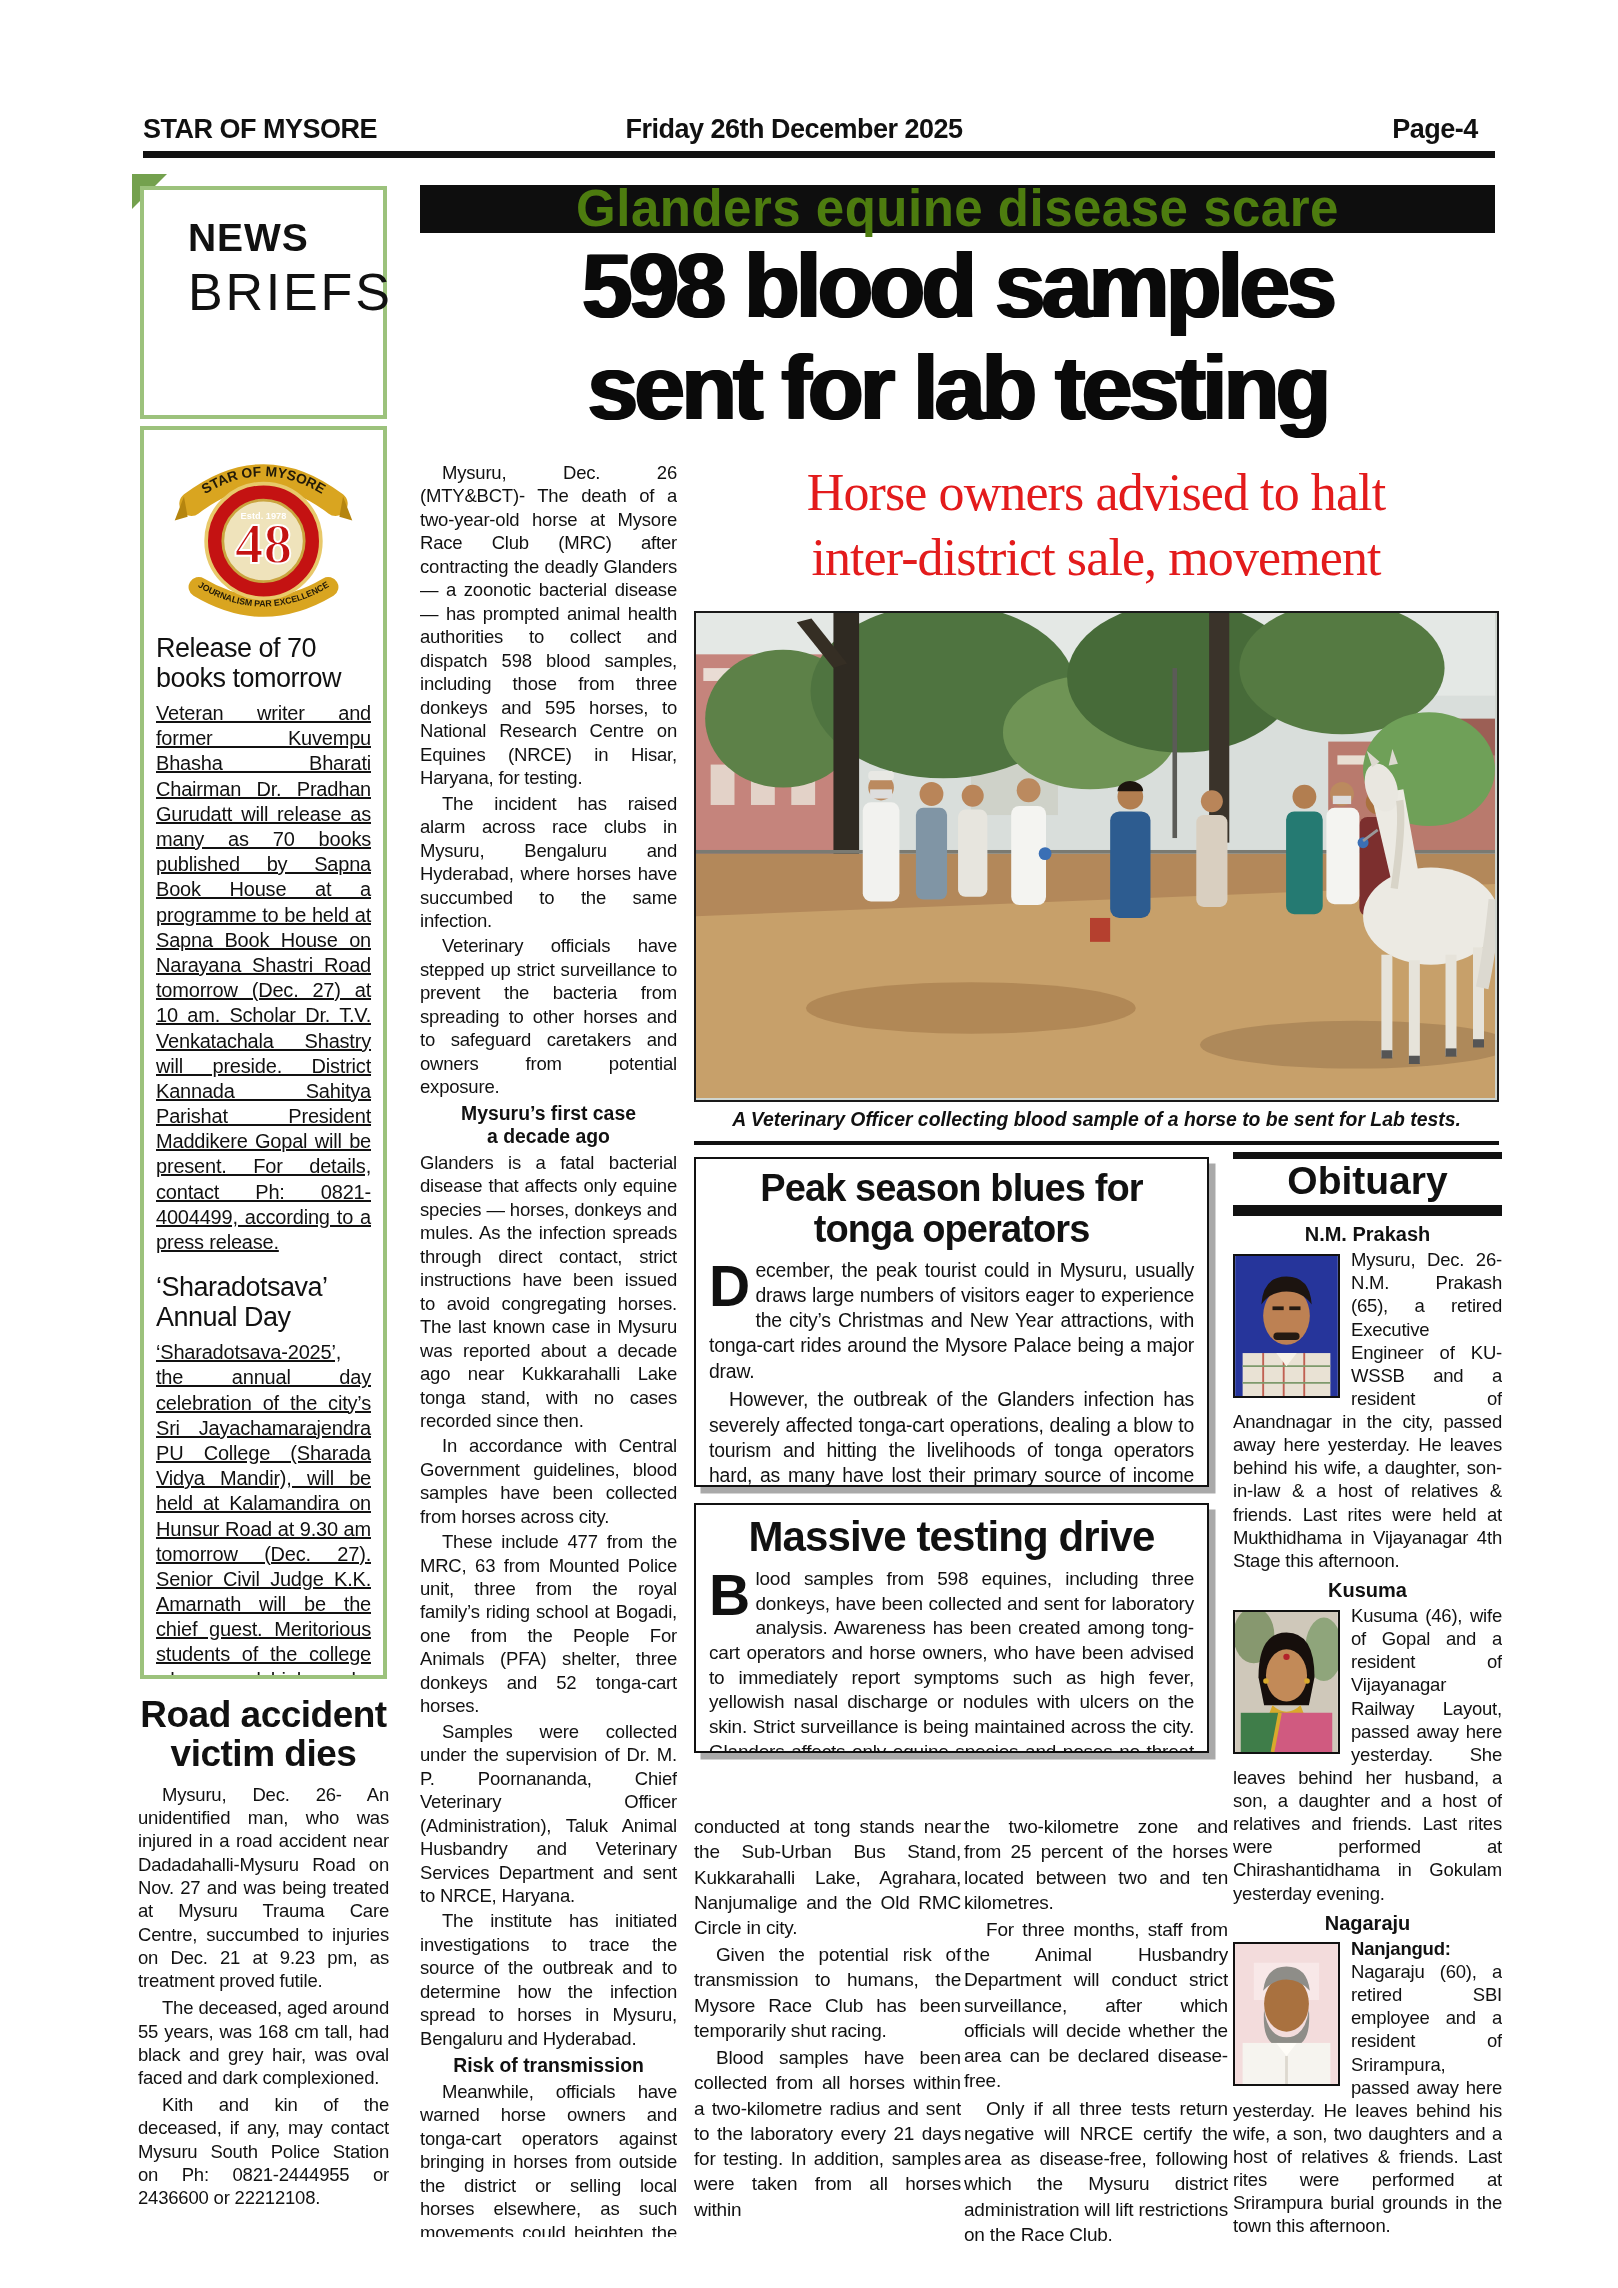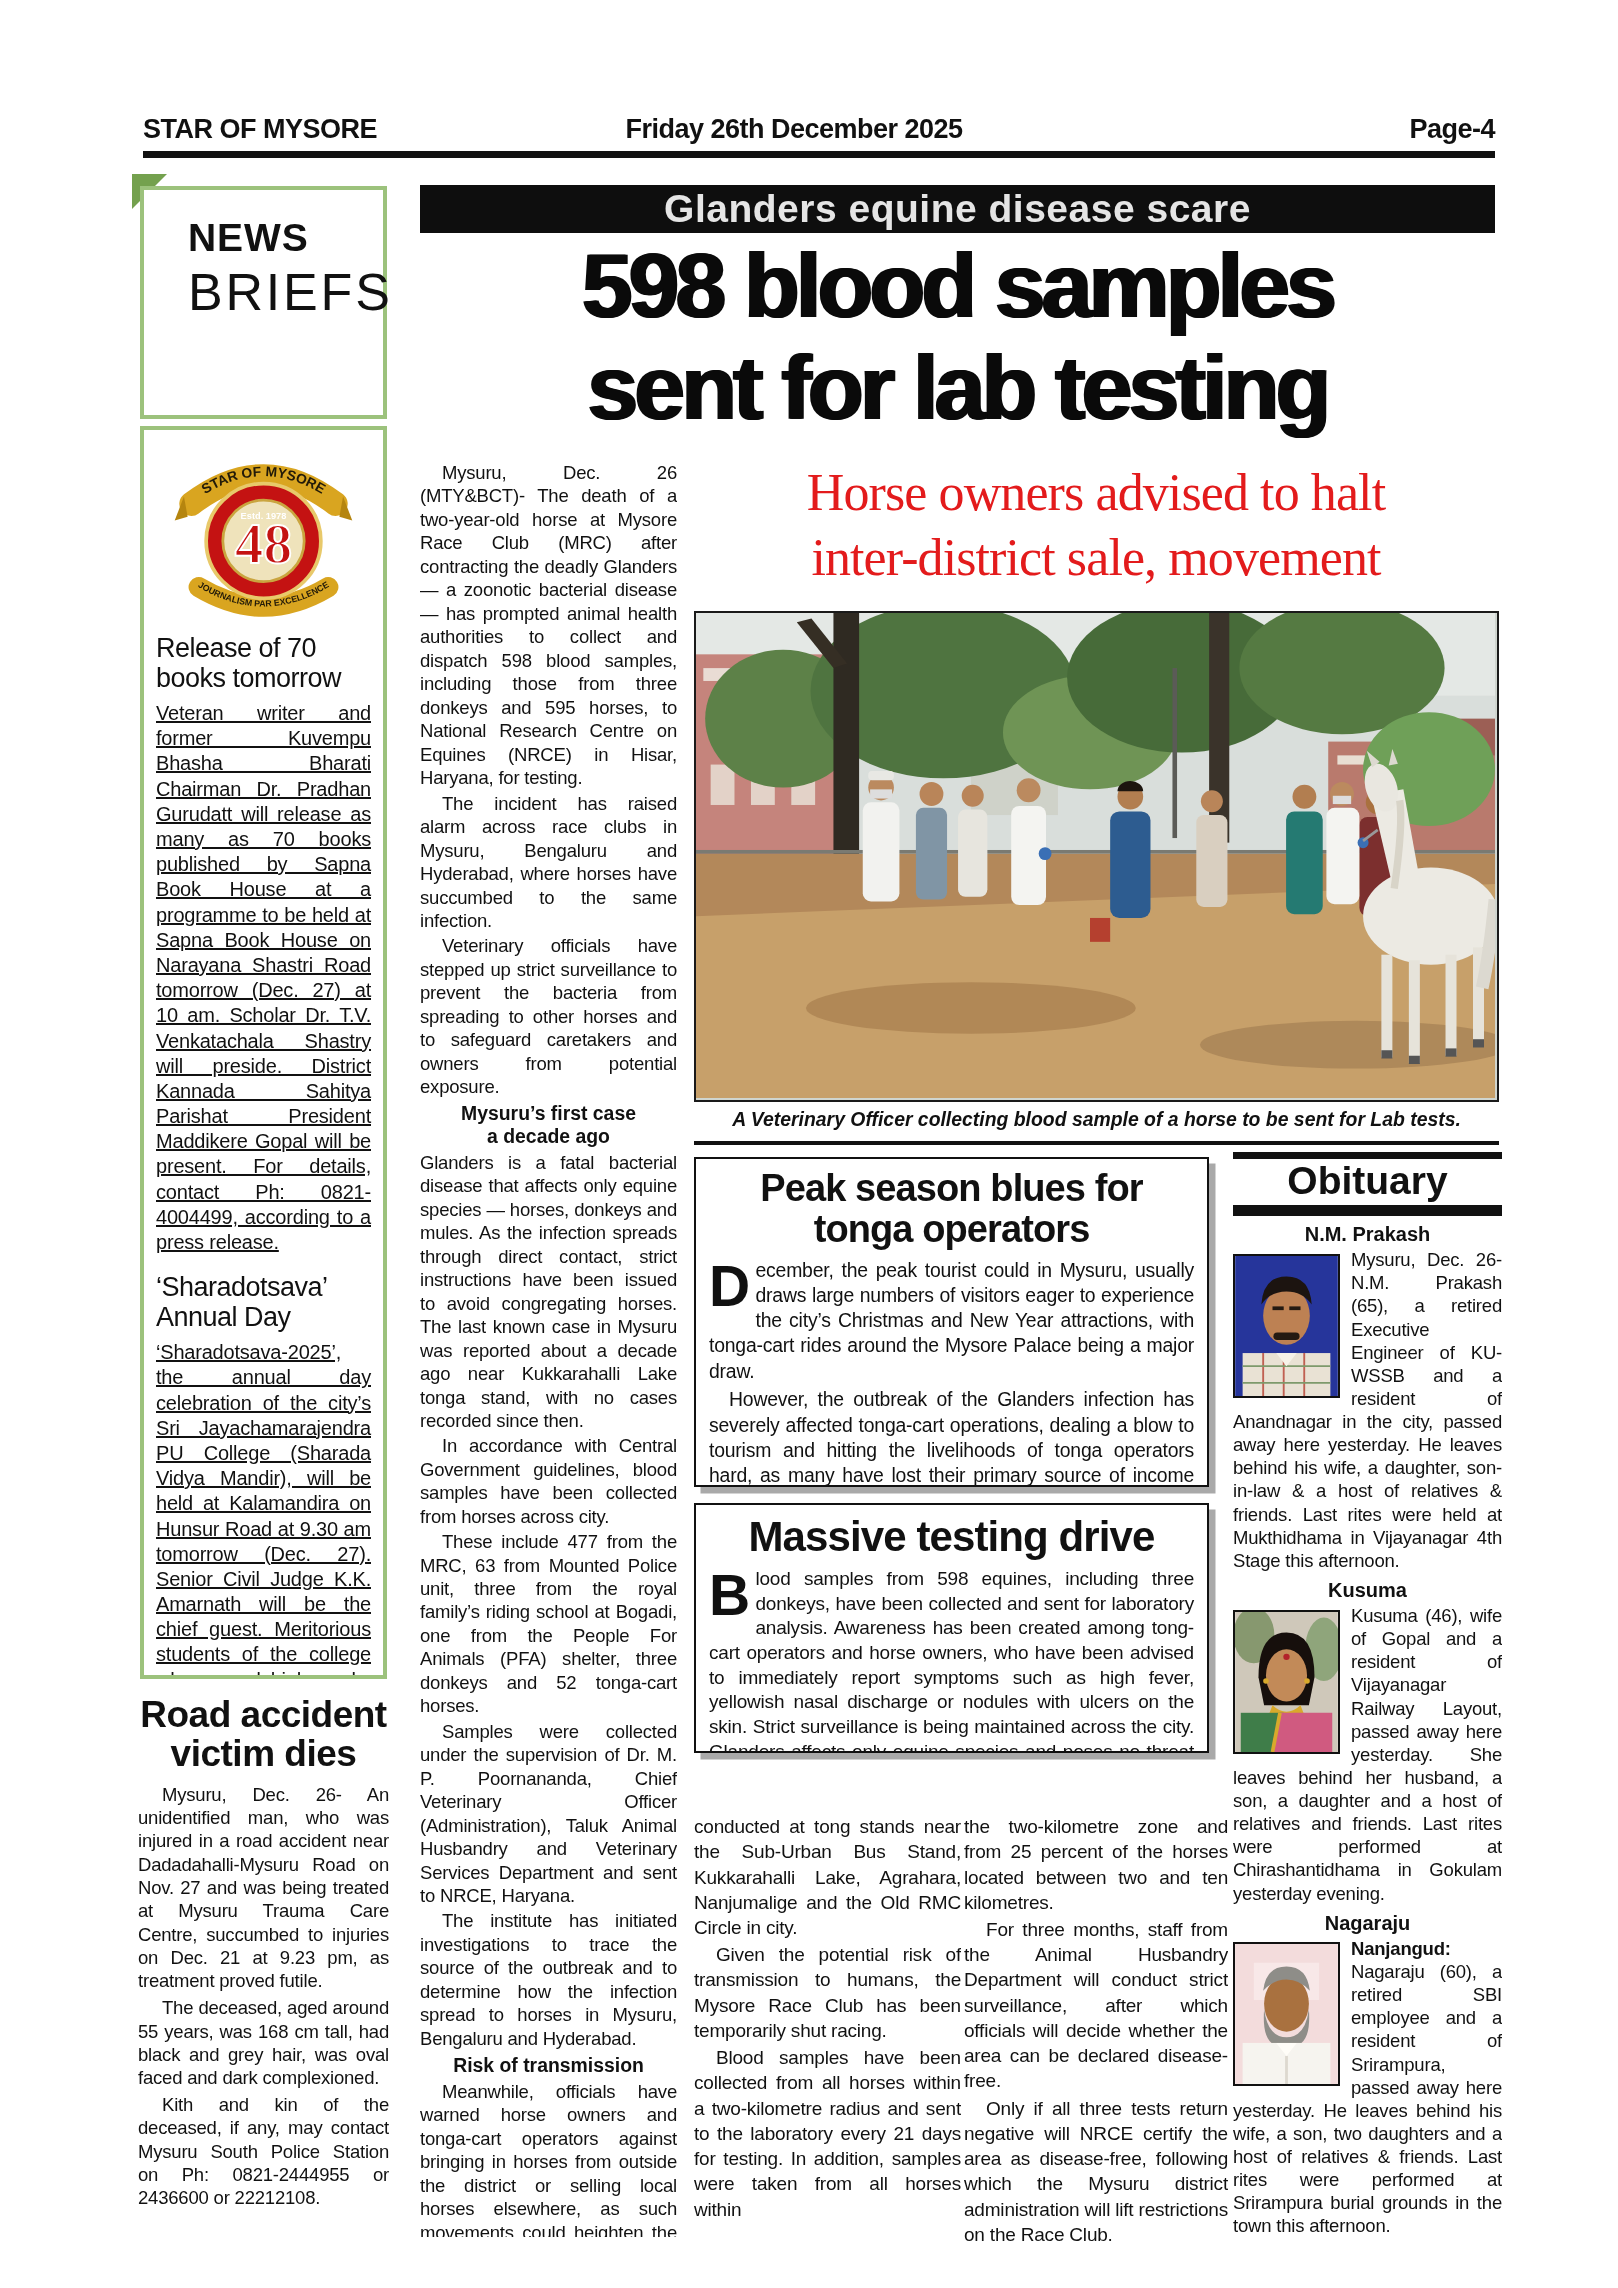--- a/index.html
+++ b/index.html
@@ -16,21 +16,21 @@
   .greenbox{border:4.6px solid #9cc27c;box-sizing:border-box;background:#fff;}
   #fold{width:0;height:0;border-top:35px solid #74a14e;border-right:35px solid transparent;}
   #kicker-news{font-size:39px;font-weight:bold;letter-spacing:0.9px;}
   #kicker-briefs{font-size:52px;font-weight:400;letter-spacing:2.8px;margin-top:1.8px;}
   .brief-h{font-size:27px;font-weight:400;line-height:1.13;margin:16.6px 0 7.4px 0;letter-spacing:-0.5px;}
   .brief-p{font-size:20px;line-height:1.26;text-align:justify;margin:0 0 5.5px 0;letter-spacing:-0.2px;text-decoration:underline;}
   
   #road-h{font-size:37px;font-weight:bold;text-align:center;line-height:1.05;letter-spacing:-0.5px;}
   .road-p{font-size:18.5px;line-height:1.26;text-align:justify;margin:0 0 3.7px 0;text-indent:24px;letter-spacing:-0.2px;}
   
-  #banner{background:#0e0e0e;color:#e5e5e5;font-size:39px;font-weight:bold;text-align:center;line-height:48px;letter-spacing:0.5px;}
+  #banner{background:#0e0e0e;color:#4d7c0f;font-size:51px;font-weight:bold;text-align:center;line-height:48px;letter-spacing:0.5px;}
   .bighead{font-size:91px;font-weight:bold;letter-spacing:-3.7px;line-height:1.06;text-align:center;color:#0a0a0a;
            text-shadow:1.4px 0 0 currentColor,-1.4px 0 0 currentColor;white-space:nowrap;}
   .redhead{font-family:"Liberation Serif",serif;color:#e31b1c;font-size:52px;line-height:1.25;text-align:center;letter-spacing:-0.9px;}
   .colp{font-size:18.5px;line-height:1.27;text-align:justify;margin:0 0 1.8px 0;text-indent:22px;letter-spacing:-0.2px;}
   .colp.noind{text-indent:0;}
   .colsub{font-size:19.4px;font-weight:bold;text-align:center;line-height:1.15;margin:3.7px 0;}
   #photo-frame{border:2.8px solid #1a1a1a;box-sizing:border-box;background:#cfd5cf;}
   #caption{font-size:19.4px;font-weight:bold;font-style:italic;text-align:center;}
   #caption-rule{background:#111;}
   
@@ -51,21 +51,21 @@
   .ob-prefix{font-weight:bold;}
   .clearfix::after{content:"";display:block;clear:both;}
 </style>
 </head>
 <body>
 
 <div id="page">
 
   <div class="abs hdr" style="left:143px;top:114px;">STAR OF MYSORE</div>
   <div class="abs hdr" style="left:388px;top:114px;width:812px;text-align:center;">Friday 26th December 2025</div>
-  <div class="abs hdr" style="left:1375px;top:114px;width:120px;text-align:right;">Page-4</div>
+  <div class="abs hdr" style="left:1375px;top:114px;width:120px;text-align:center;">Page-4</div>
   <div id="hdr-rule" class="abs" style="left:143px;top:151px;width:1352px;height:6.5px;"></div>
 
   <div id="fold" class="abs" style="left:132px;top:174px;"></div>
   <div class="abs greenbox" style="left:140px;top:186px;width:247px;height:233px;padding:26px 9.2px 0 44px;">
     <div id="kicker-news">NEWS</div>
     <div id="kicker-briefs">BRIEFS</div>
   </div>
 
   <div class="abs greenbox" style="left:140px;top:426px;width:247px;height:1253px;padding:11px 12px 0 12px;overflow:hidden;">
 

